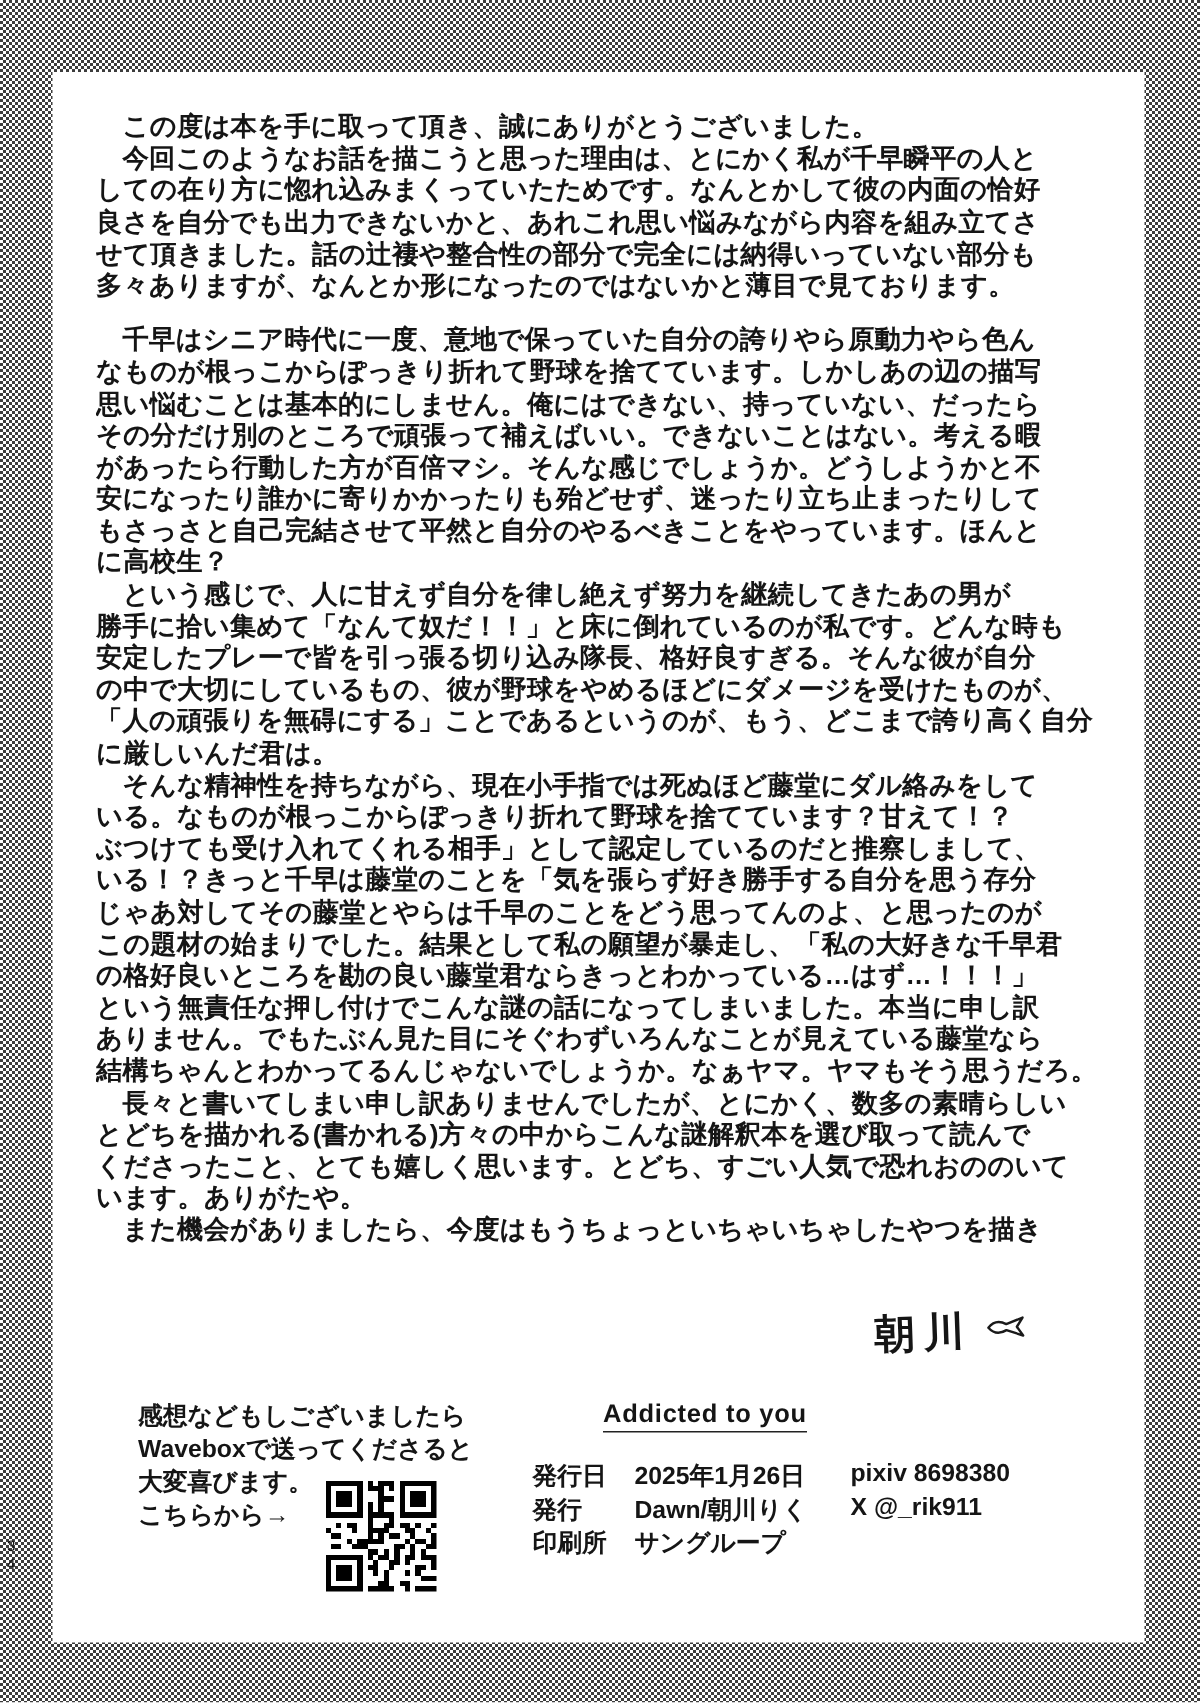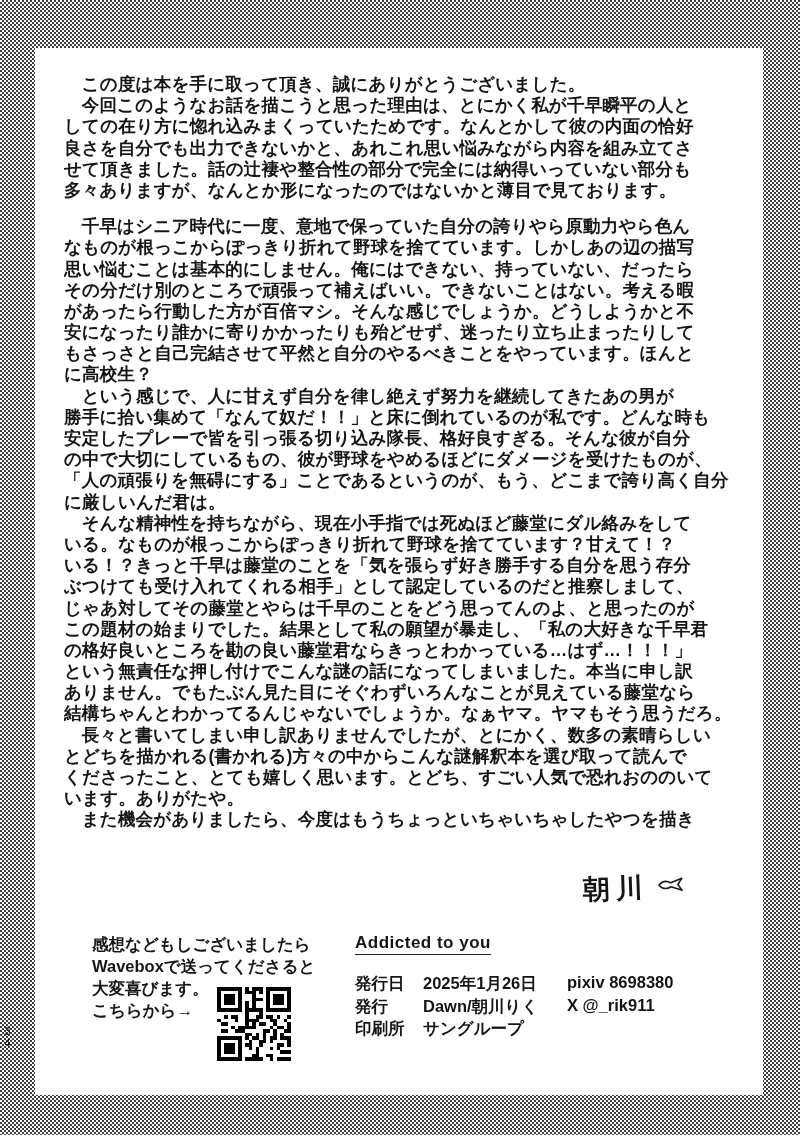--- a/index.html
+++ b/index.html
@@ -32,21 +32,21 @@
     font-size:16.5px; line-height:22px; white-space:nowrap;
   }
   .qr {
     position:absolute; left:182px; top:939px; width:74px; height:74px; background:#fff;
   }
   .colophon {
     position:absolute; left:320px; top:885px; width:380px; font-size:16.5px;
   }
   .colophon-title {
     display:inline-block; font-size:17px; letter-spacing:0.5px;
-    border-bottom:1.5px solid #222; padding-bottom:1px; margin-bottom:16px;
+    border-bottom:1.5px solid #222; padding-bottom:1px; margin-bottom:16px;margin-left:47px;
   }
   .colophon-rows { margin-top:2px; }
   .c-row { display:grid; grid-template-columns:68px 144px auto; height:22.5px; white-space:nowrap; }
   .page-number {
     position:absolute; left:0px; top:1026px; width:12px;
     font-size:10px; line-height:10px; color:#111; text-align:center;
     writing-mode:vertical-rl; text-orientation:upright; letter-spacing:1px;
   }
 </style>
 </head>
@@ -86,22 +86,22 @@
           <div class="line">勝手に拾い集めて「なんて奴だ！！」と床に倒れているのが私です。どんな時も</div>
           <div class="line">安定したプレーで皆を引っ張る切り込み隊長、格好良すぎる。そんな彼が自分</div>
           <div class="line">の中で大切にしているもの、彼が野球をやめるほどにダメージを受けたものが、</div>
           <div class="line">「人の頑張りを無碍にする」ことであるというのが、もう、どこまで誇り高く自分</div>
           <div class="line">に厳しいんだ君は。</div>
         </div>
         <div class="para">
 
       <div class="line">　そんな精神性を持ちながら、現在小手指では死ぬほど藤堂にダル絡みをして</div>
           <div class="line">いる。なものが根っこからぽっきり折れて野球を捨てています？甘えて！？</div>
+          <div class="line">ぶつけても受け入れてくれる相手」として認定しているのだと推察しまして、</div>
           <div class="line">いる！？きっと千早は藤堂のことを「気を張らず好き勝手する自分を思う存分</div>
-          <div class="line">ぶつけても受け入れてくれる相手」として認定しているのだと推察しまして、</div>
           <div class="line">じゃあ対してその藤堂とやらは千早のことをどう思ってんのよ、と思ったのが</div>
           <div class="line">この題材の始まりでした。結果として私の願望が暴走し、「私の大好きな千早君</div>
           <div class="line">の格好良いところを勘の良い藤堂君ならきっとわかっている…はず…！！！」</div>
           <div class="line">という無責任な押し付けでこんな謎の話になってしまいました。本当に申し訳</div>
           <div class="line">ありません。でもたぶん見た目にそぐわずいろんなことが見えている藤堂なら</div>
           <div class="line">結構ちゃんとわかってるんじゃないでしょうか。なぁヤマ。ヤマもそう思うだろ。</div>
         </div>
         <div class="para">
 
       <div class="line">　長々と書いてしまい申し訳ありませんでしたが、とにかく、数多の素晴らしい</div>

